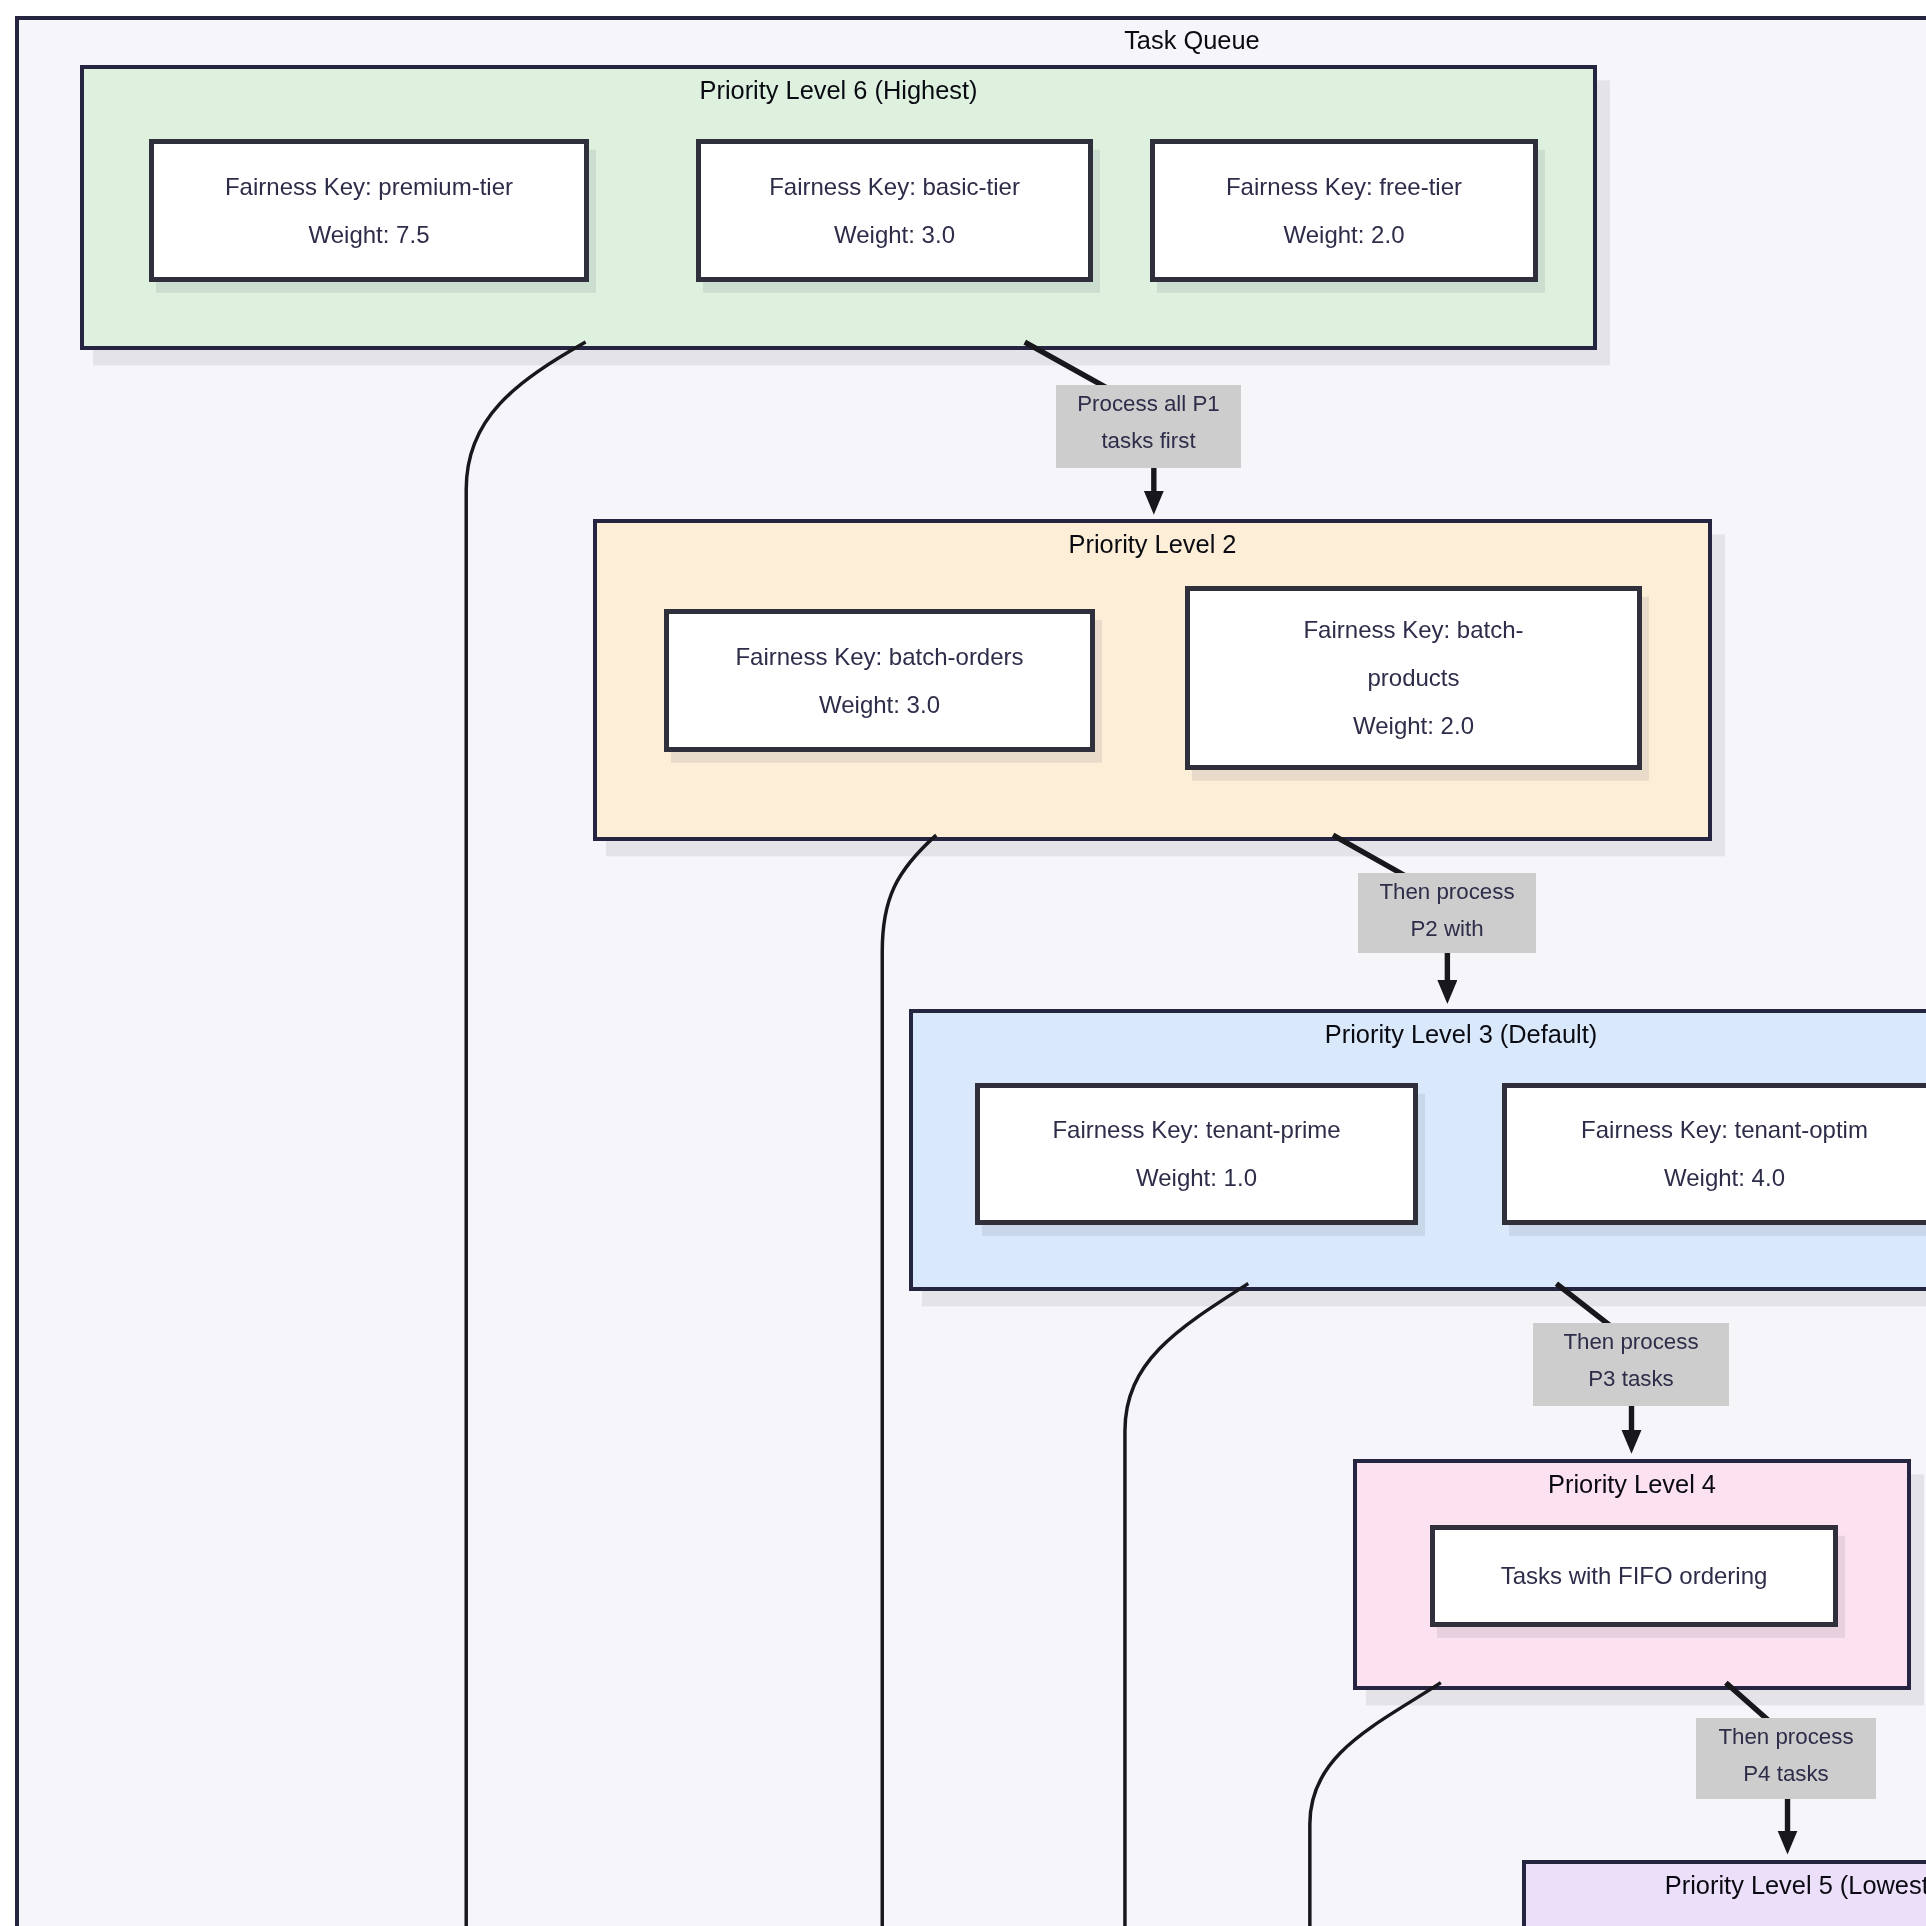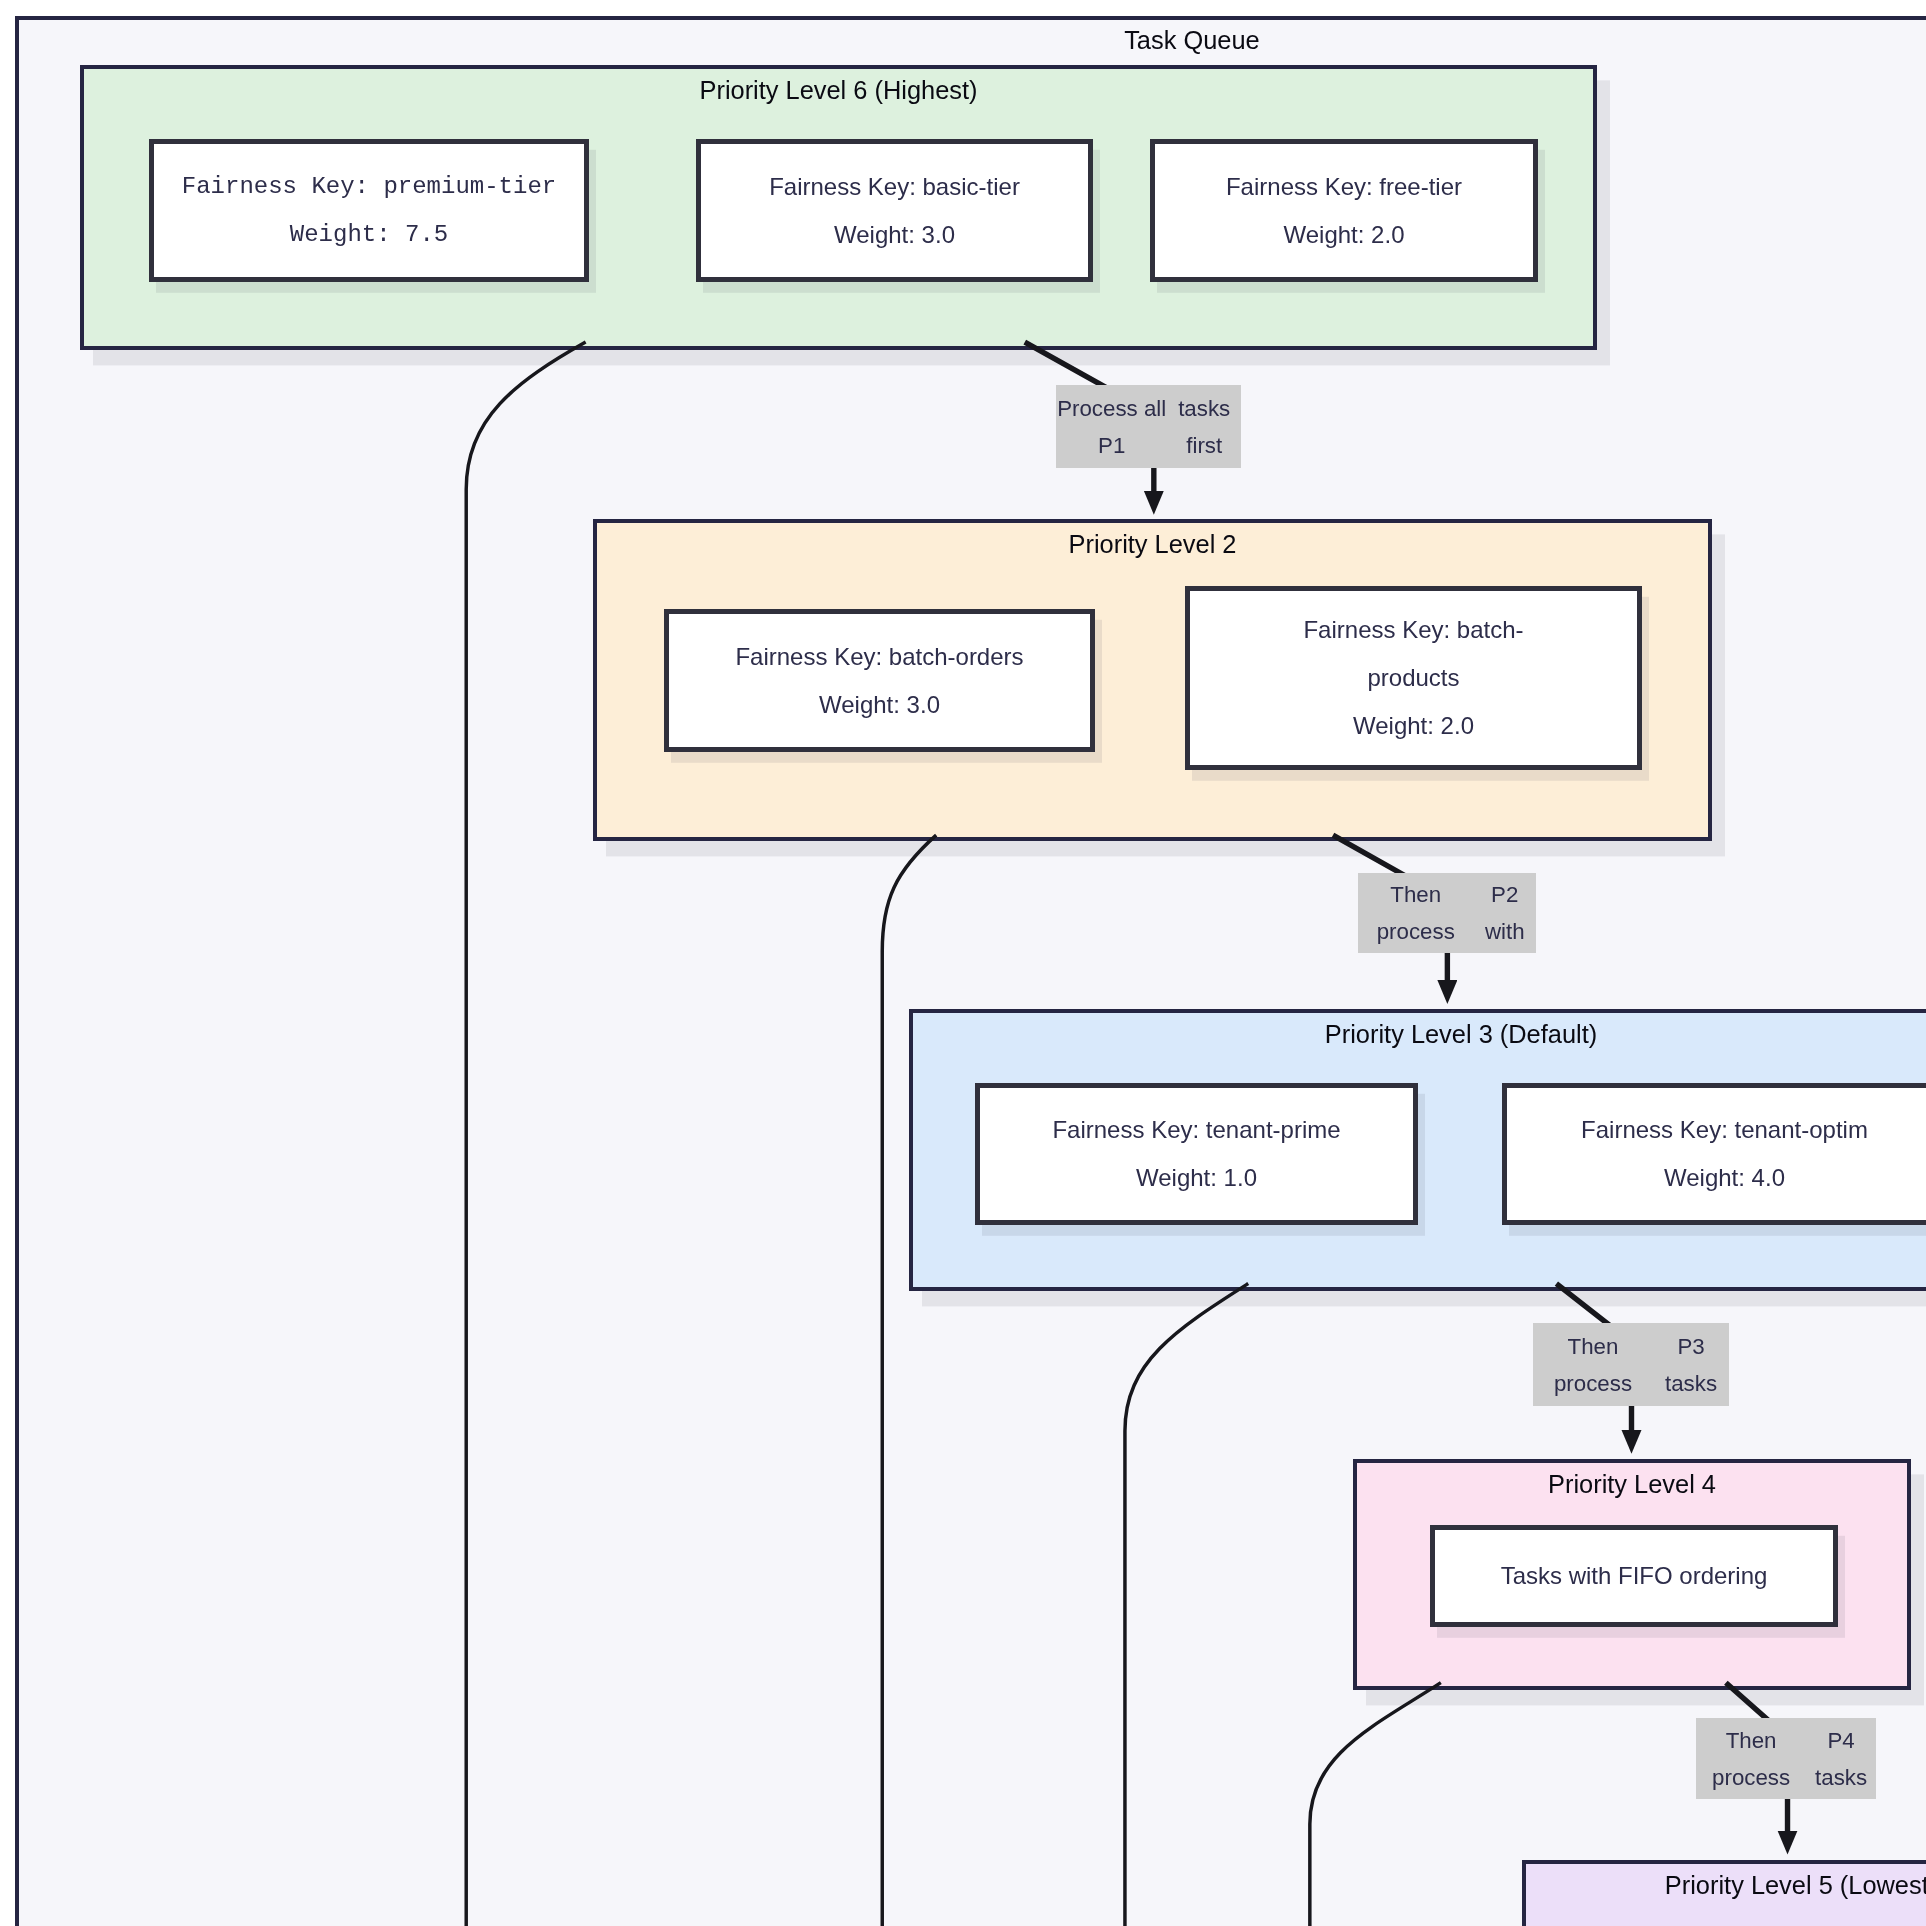--- a/index.html
+++ b/index.html
@@ -22,37 +22,37 @@
   .p2{left:593px;top:519px;width:1111px;height:314px;background:#fdeed7;}
   .p3{left:909px;top:1009px;width:1096px;height:274px;background:#d9e9fb;}
   .p4{left:1353px;top:1459px;width:550px;height:223px;background:#fce1f0;}
   .p5{left:1522px;top:1860px;width:550px;height:223px;background:#ecdff9;}
 
   
   .node{position:absolute;background:#ffffff;border:5px solid #30303c;
         box-shadow:7px 10.8px 0 rgba(55,55,75,0.10);z-index:2;
         display:flex;flex-direction:column;align-items:center;justify-content:center;
         font-size:24px;line-height:48px;color:#2d2d4a;text-align:center;}
-  .n-p1a{left:149px;top:139px;width:430px;height:133px;font-family:Liberation Mono, monospace;}
+  .n-p1a{left:149px;top:139px;width:430px;height:133px;}
   .n-p1b{left:672px;top:139px;width:387px;height:133px;margin-left:24px;}
   .n-p1c{left:1150px;top:139px;width:378px;height:133px;}
   .n-p2a{left:664px;top:609px;width:421px;height:133px;}
   .n-p2b{left:1185px;top:586px;width:447px;height:174px;}
   .n-p3a{left:975px;top:1083px;width:433px;height:132px;}
   .n-p3b{left:1502px;top:1083px;width:435px;height:132px;}
   .n-p4a{left:1430px;top:1525px;width:398px;height:92px;}
 
   
   svg.edges{position:absolute;left:0;top:0;z-index:3;pointer-events:none;}
   .chain{fill:none;stroke:#17171c;stroke-width:14px;stroke-linejoin:round;}
   .wline{fill:none;stroke:#17171c;stroke-width:9px;stroke-linejoin:round;}
 
   
   .elabel{position:absolute;background:#cdcdcd;z-index:4;
-        display:flex;flex-direction:row;align-items:center;
+        display:flex;flex-direction:column;align-items:center;
         font-size:22.3px;line-height:37px;color:#2d2d4a;text-align:center;}
   .el1{left:1056px;top:385px;width:185px;height:83px;}
   .el2{left:1358px;top:873px;width:178px;height:80px;}
   .el3{left:1533px;top:1323px;width:196px;height:83px;}
   .el4{left:1696px;top:1718px;width:180px;height:81px;}
 </style>
 </head>
 <body>
 
 <div id="canvas">

